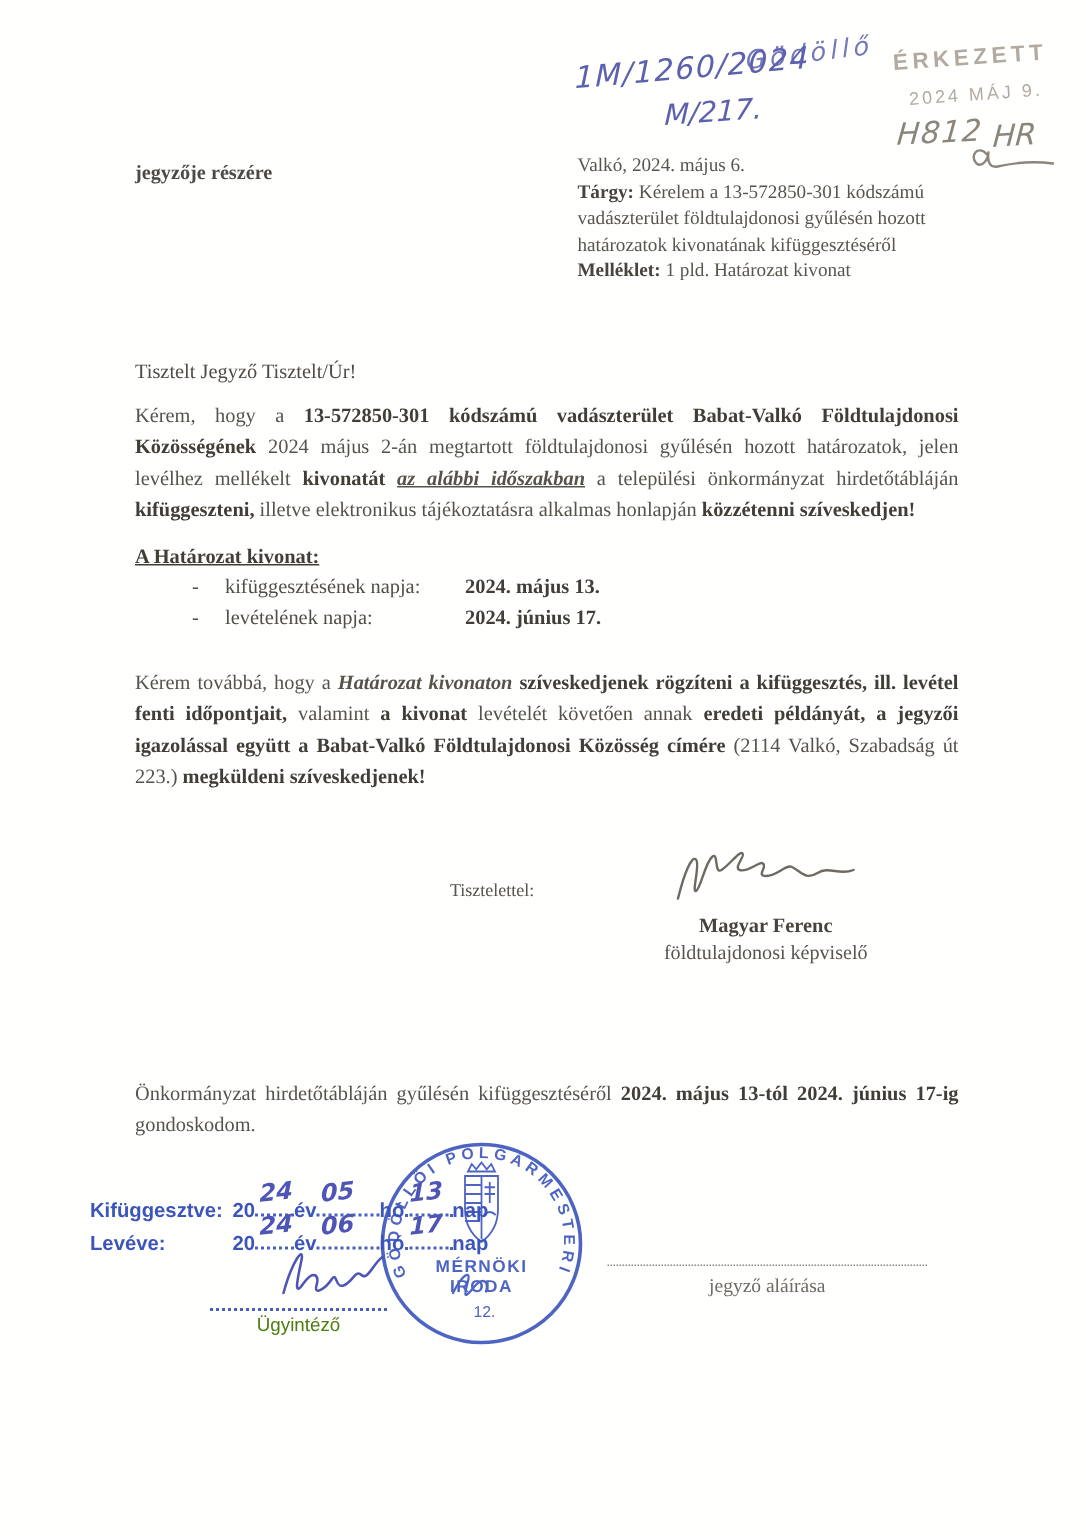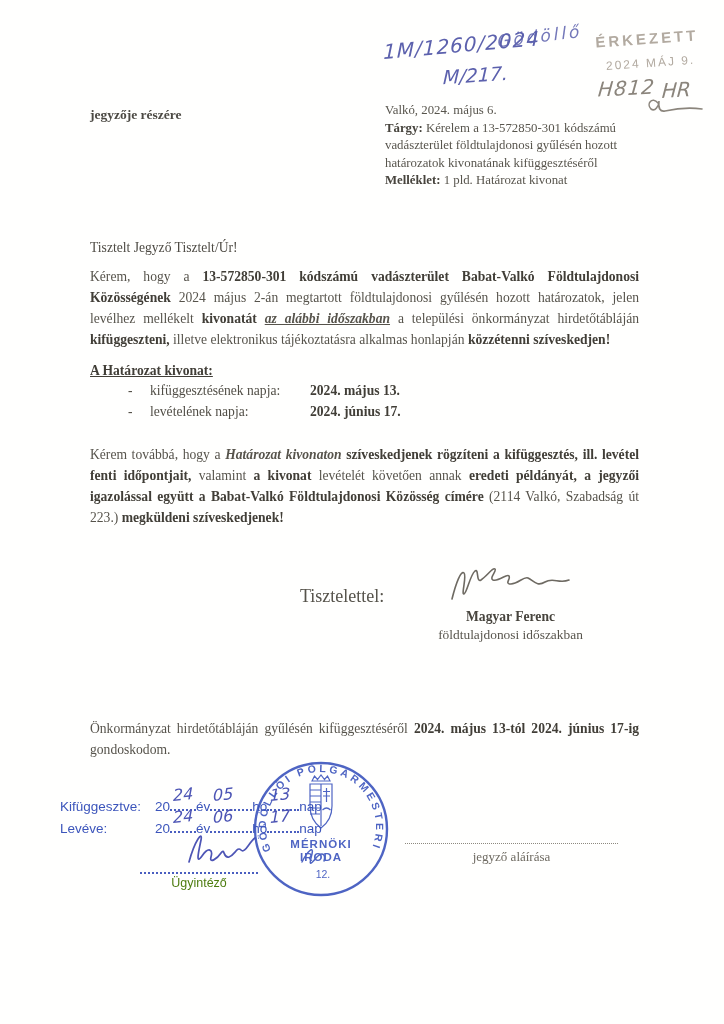--- a/index.html
+++ b/index.html
@@ -44,27 +44,27 @@
   .bi  { font-weight:bold; font-style:italic; }
 
   .extract-head { position:absolute; left:90px; top:363px; font-size:13.6px; font-weight:bold; text-decoration:underline; }
   .extract-row { position:absolute; left:128px; font-size:13.6px; }
   .er1 { top:383px; } .er2 { top:404px; }
   .row-dash { display:inline-block; width:22px; }
   .row-label { display:inline-block; width:160px; }
   .row-val { font-weight:bold; }
 
   
-  .closing-label { position:absolute; left:300px; top:586px; font-size:18px; color:#56534b; }
+  .closing-label { position:absolute; left:300px; top:586px; font-size:12px; color:#56534b; }
   .sig-main { position:absolute; left:448px; top:563px; }
   .closing-name { position:absolute; left:418px; top:609px; width:185px; text-align:center; font-weight:bold; font-size:13.6px; color:#47443d; }
   .closing-role { position:absolute; left:408px; top:627px; width:205px; text-align:center; font-size:13.4px; color:#58554d; }
 
   
-  .form-block { position:absolute; left:60px; top:799px; font-family:"Liberation Sans", sans-serif; font-size:13.5px; color:#3c55bb; }
+  .form-block { position:absolute; left:60px; top:799px; font-family:"Liberation Sans", sans-serif; font-size:13.5px; color:#3c55bb;font-weight:bold; }
   .form-row { display:flex; align-items:baseline; height:22px; white-space:nowrap; }
   .form-lab { display:inline-block; width:95px; }
   .dots { display:inline-block; border-bottom:2px dotted #4a5fc0; position:relative; height:10px; }
   .d1 { width:26px; } .d2 { width:42px; } .d3 { width:32px; }
   .hv { position:absolute; font-family:"DejaVu Sans", sans-serif; font-style:italic; font-size:16px; color:#4d55b5; top:-16px; left:3px; transform:rotate(-6deg) skewX(-6deg); }
   .clerk-sig { position:absolute; left:183px; top:828px; }
   .clerk-line { position:absolute; left:140px; top:872px; width:118px; border-bottom:2px dotted #4a5fc0; }
   .clerk-label { position:absolute; left:140px; top:876px; width:118px; text-align:center; font-family:"Liberation Sans", sans-serif; font-size:12.5px; color:#4d7c0f; }
 
   
@@ -119,21 +119,21 @@
 
   <div class="para p2">
     <span>Kérem továbbá, hogy a </span><span class="bi">Határozat kivonaton</span><b> szíveskedjenek rögzíteni a kifüggesztés, ill. levétel fenti időpontjait,</b><span> valamint </span><b>a kivonat</b><span> levételét követően annak </span><b>eredeti példányát, a jegyzői igazolással együtt a Babat-Valkó Földtulajdonosi Közösség címére</b><span> (2114 Valkó, Szabadság út 223.) </span><b>megküldeni szíveskedjenek!</b>
   </div>
 
   <div class="closing-label">Tisztelettel:</div>
   <svg class="sig-main" width="126" height="44" viewBox="0 0 126 44">
     <path d="M4 36 C8 20 13 7 16 10 C19 13 13 32 16 31 C19 30 22 12 27 8 C31 5 28 20 33 17 C39 13 45 4 47 6 C49 8 41 15 45 17 C51 19 59 10 61 13 C63 16 56 21 63 21 C70 21 76 13 80 15 C86 18 89 24 97 19 C105 14 111 21 121 17" fill="none" stroke="#6e6a62" stroke-width="1.6" stroke-linecap="round"></path>
   </svg>
   <div class="closing-name">Magyar Ferenc</div>
-  <div class="closing-role">földtulajdonosi időszakban</div>
+  <div class="closing-role">földtulajdonosi képviselő</div>
 
   <div class="para p3">
     <span>Önkormányzat hirdetőtábláján gyűlésén kifüggesztéséről </span><b>2024. május 13-tól 2024. június 17-ig</b><span> gondoskodom.</span>
   </div>
 
   <div class="form-block">
     <div class="form-row">
       <span class="form-lab">Kifüggesztve:</span>
       <span>20</span>
       <span class="dots d1">

